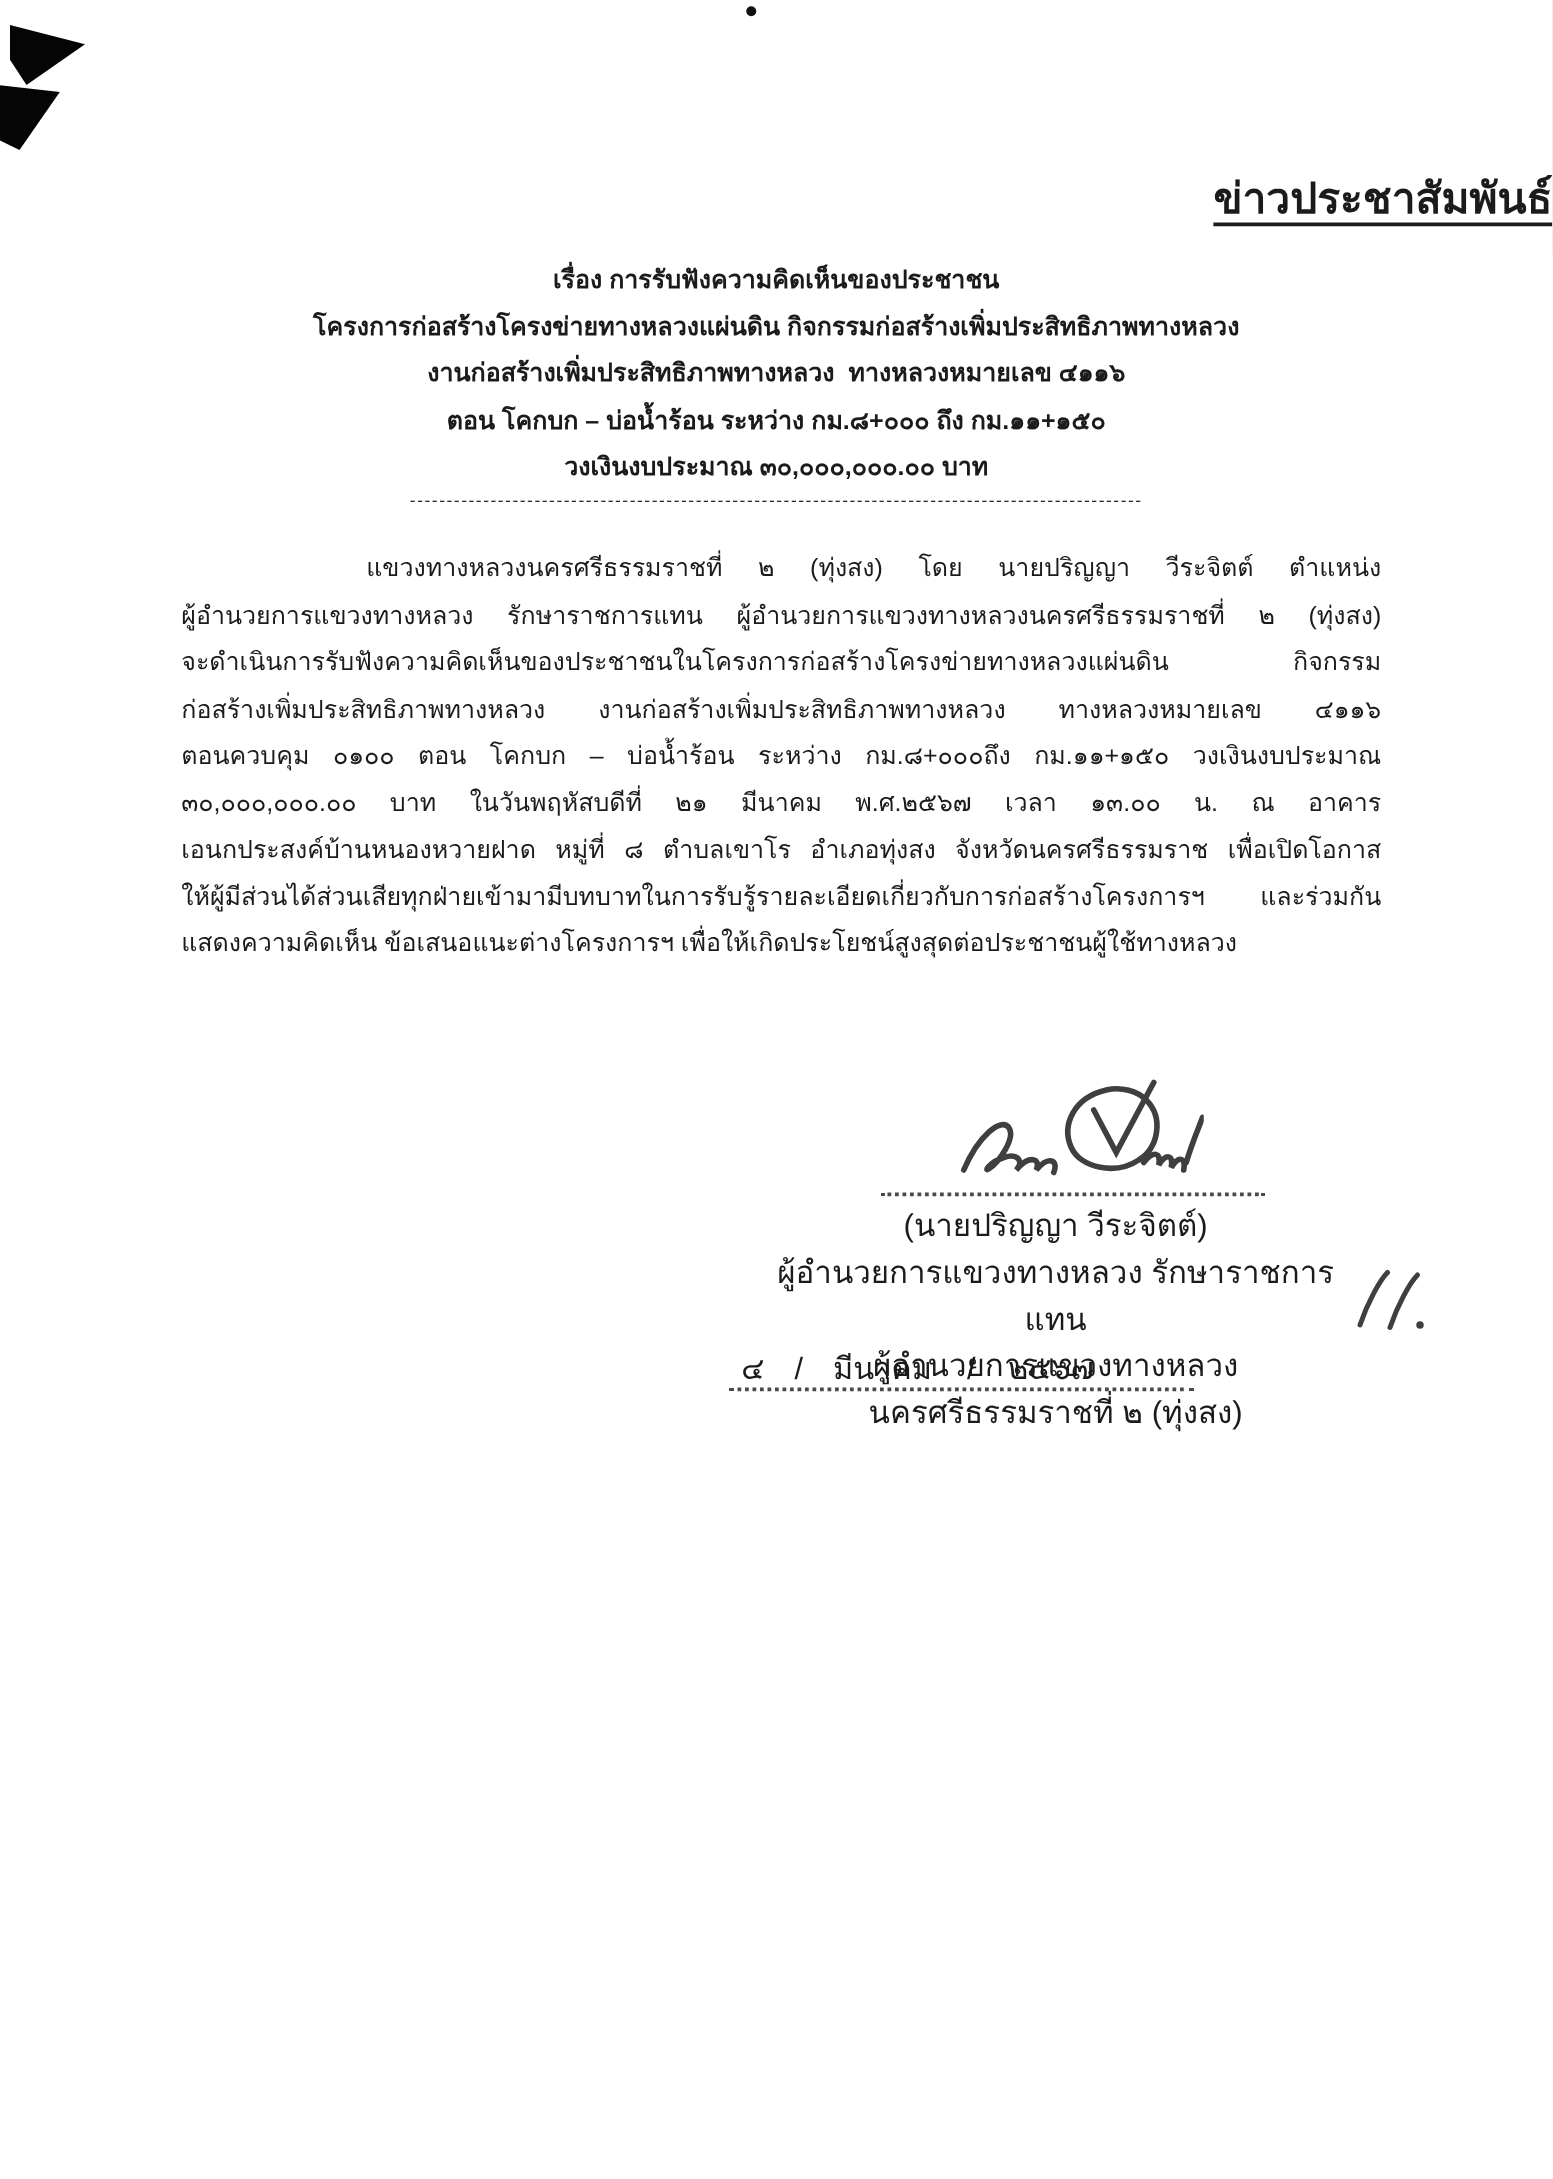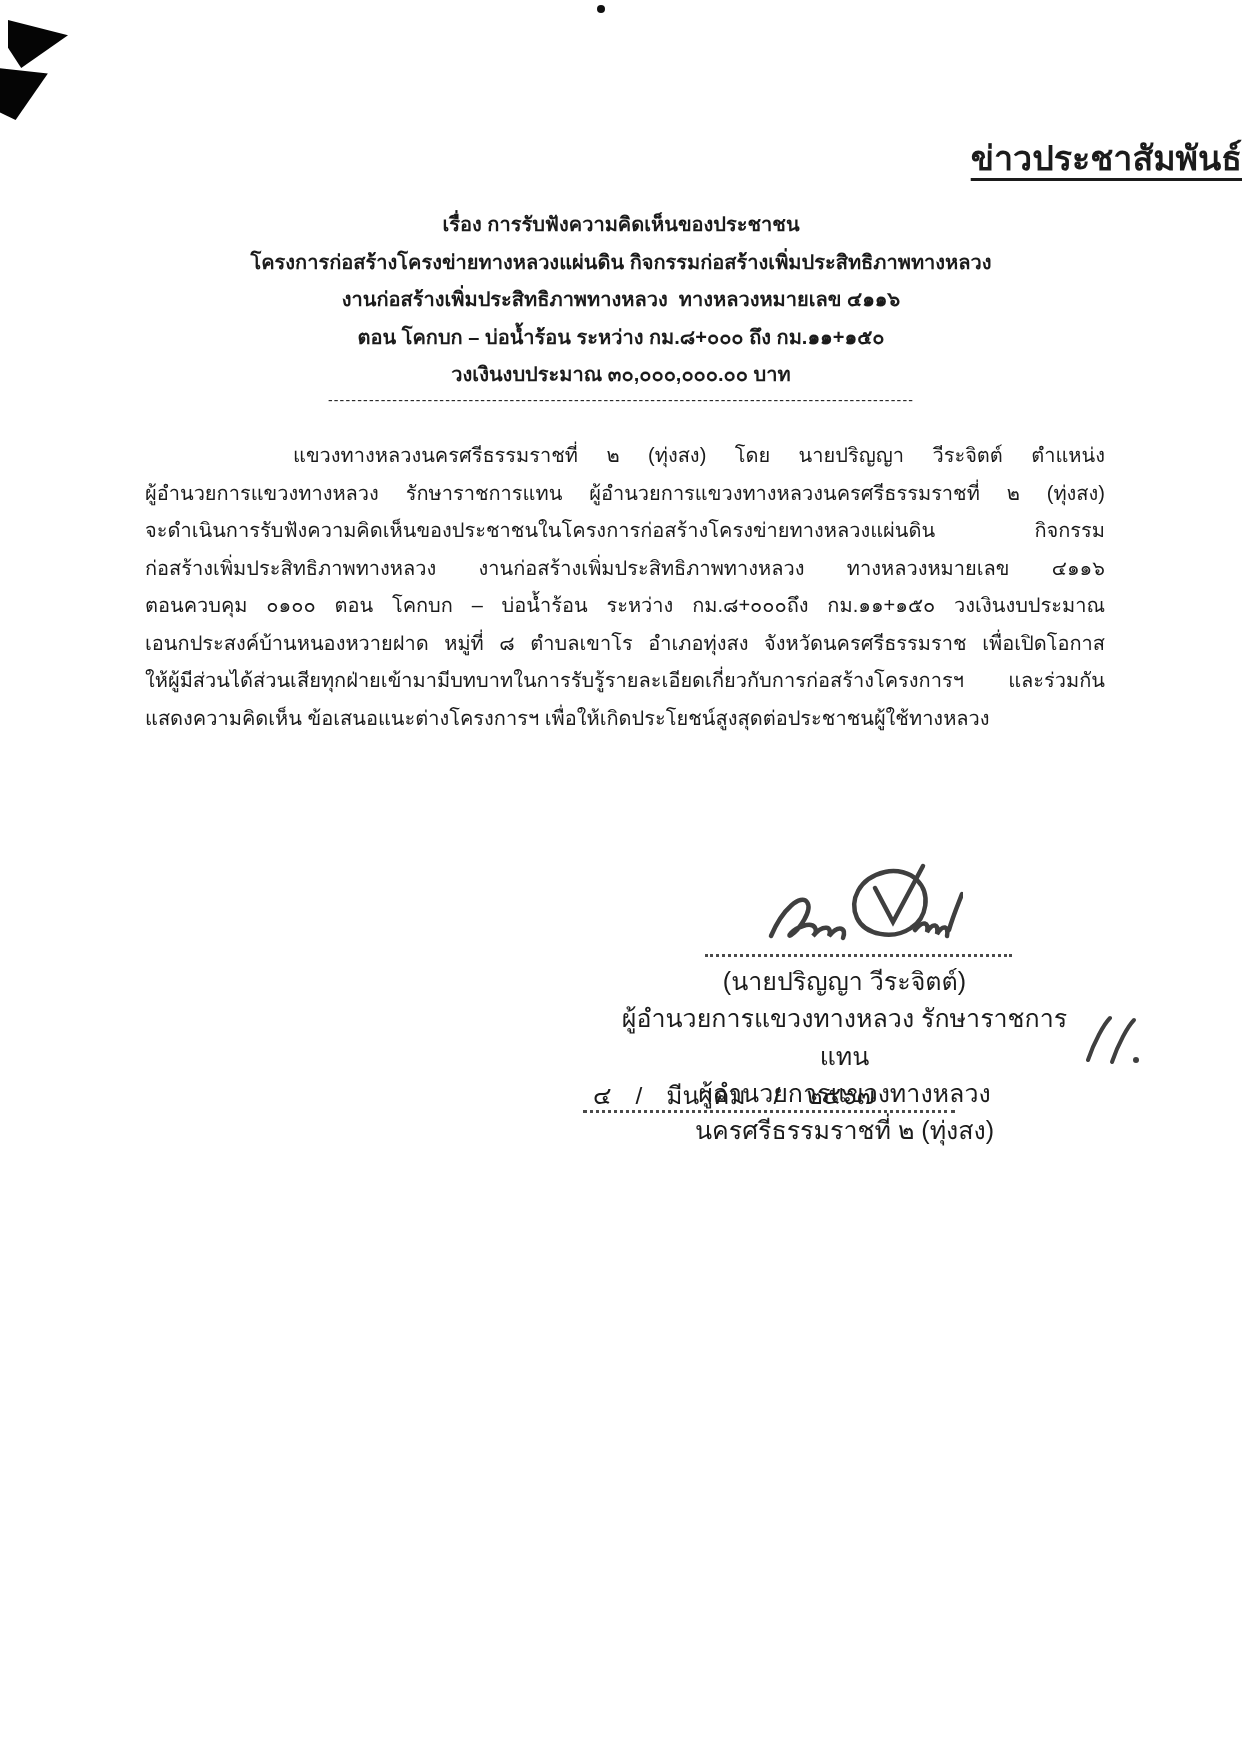--- a/index.html
+++ b/index.html
@@ -86,20 +86,21 @@
   </div>
 
   <div class="separator">----------------------------------------------------------------------------------------------------</div>
 
   <div class="body-block">
     <div class="body-line indent">แขวงทางหลวงนครศรีธรรมราชที่ ๒ (ทุ่งสง) โดย นายปริญญา วีระจิตต์ ตำแหน่ง</div>
     <div class="body-line">ผู้อำนวยการแขวงทางหลวง รักษาราชการแทน ผู้อำนวยการแขวงทางหลวงนครศรีธรรมราชที่ ๒ (ทุ่งสง)</div>
     <div class="body-line">จะดำเนินการรับฟังความคิดเห็นของประชาชนในโครงการก่อสร้างโครงข่ายทางหลวงแผ่นดิน กิจกรรม</div>
     <div class="body-line">ก่อสร้างเพิ่มประสิทธิภาพทางหลวง งานก่อสร้างเพิ่มประสิทธิภาพทางหลวง ทางหลวงหมายเลข ๔๑๑๖</div>
     <div class="body-line">ตอนควบคุม ๐๑๐๐ ตอน โคกบก – บ่อน้ำร้อน ระหว่าง กม.๘+๐๐๐ถึง กม.๑๑+๑๕๐ วงเงินงบประมาณ</div>
+    <div class="body-line">๓๐,๐๐๐,๐๐๐.๐๐ บาท ในวันพฤหัสบดีที่ ๒๑ มีนาคม พ.ศ.๒๕๖๗ เวลา ๑๓.๐๐ น. ณ อาคาร</div>
     <div class="body-line">เอนกประสงค์บ้านหนองหวายฝาด หมู่ที่ ๘ ตำบลเขาโร อำเภอทุ่งสง จังหวัดนครศรีธรรมราช เพื่อเปิดโอกาส</div>
     <div class="body-line">ให้ผู้มีส่วนได้ส่วนเสียทุกฝ่ายเข้ามามีบทบาทในการรับรู้รายละเอียดเกี่ยวกับการก่อสร้างโครงการฯ และร่วมกัน</div>
     <div class="body-line last">แสดงความคิดเห็น ข้อเสนอแนะต่างโครงการฯ เพื่อให้เกิดประโยชน์สูงสุดต่อประชาชนผู้ใช้ทางหลวง</div>
   </div>
 
   <svg class="sig-svg" width="200" height="95" viewBox="0 0 200 95" fill="none">
     <g stroke="#3f3f3f" stroke-width="4.5" stroke-linecap="round" fill="none">
       <path d="M8,78 C20,50 38,36 44,44 C50,52 36,72 28,77 C24,80 28,72 40,68 C52,64 56,72 50,78 C60,66 70,68 66,78 C76,66 84,70 80,80"></path>
       <path d="M122,14 C96,20 86,42 94,60 C102,77 130,82 148,70 C164,60 168,36 154,22 C147,15 134,11 122,14"></path>
       <path d="M112,30 L130,64 L160,8"></path>

